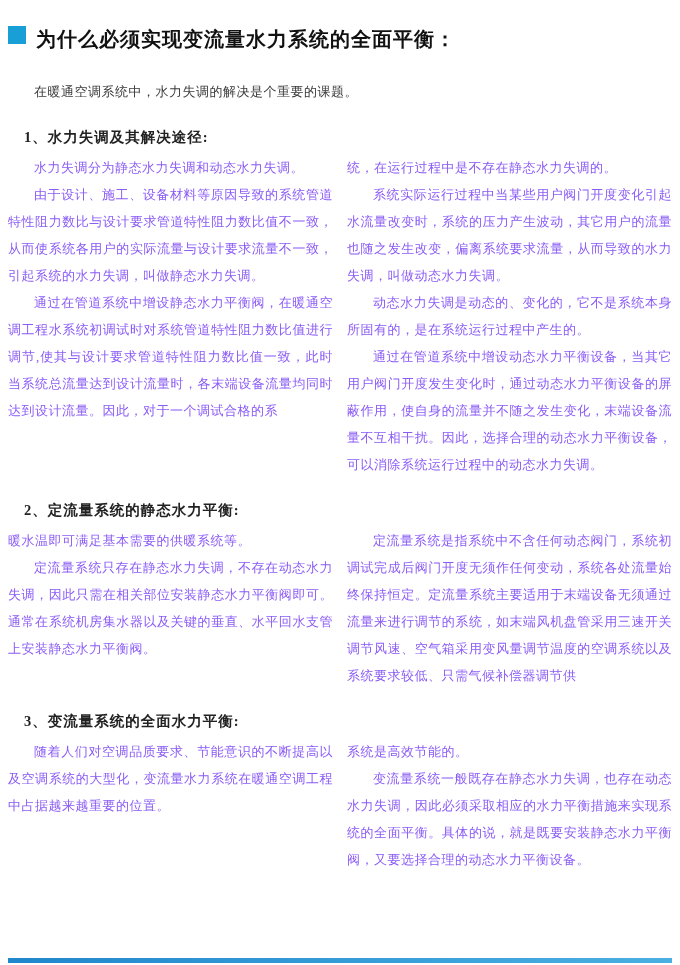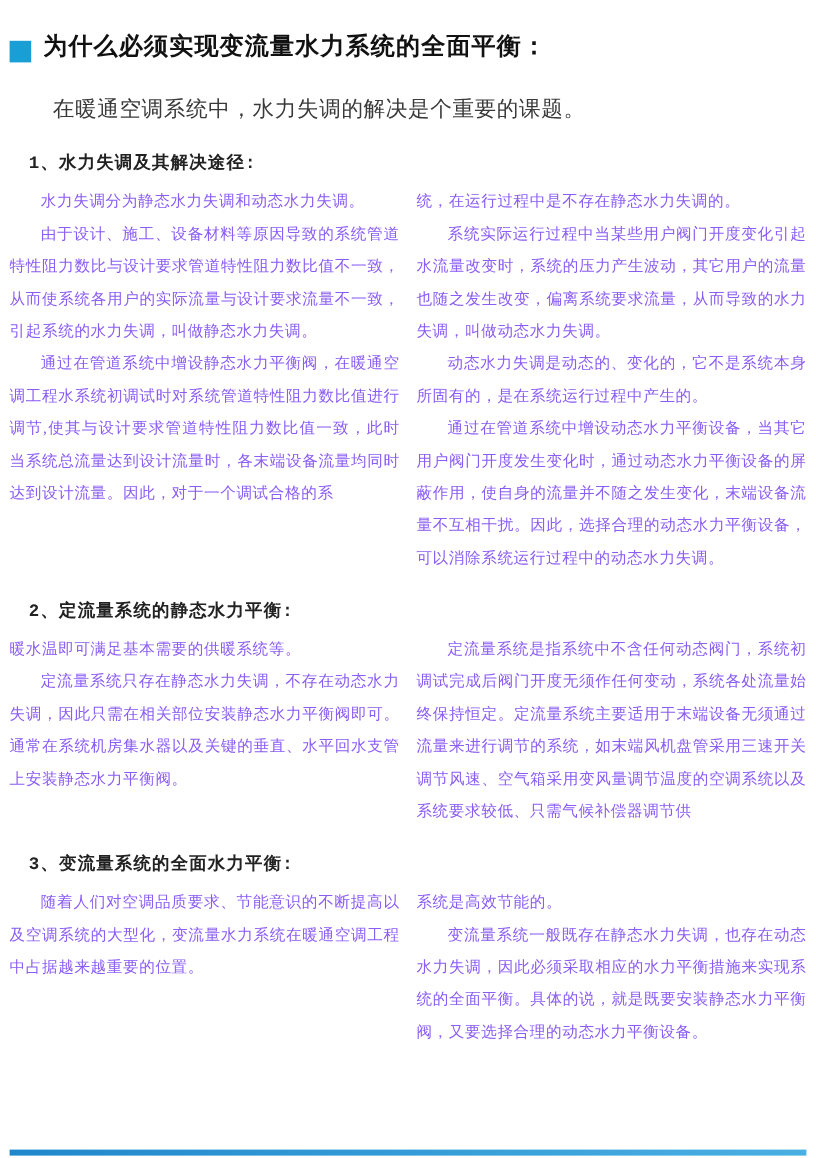--- a/index.html
+++ b/index.html
@@ -7,43 +7,43 @@
     position:relative;
     width:680px;height:965px;
     box-sizing:border-box;
     padding:26px 8px 0 8px;
     overflow:hidden;
     background:#ffffff;
     font-family:"Liberation Serif", serif;
     color:#3a3a3a;
   }
   .title-row{
-    display:flex;align-items:flex-end;gap:10px;
+    display:flex;align-items:flex-start;gap:10px;
     height:26px;
   }
   .title-bullet{
     width:18px;height:18px;flex:0 0 18px;
     background:#189fd6;
   }
   .page-title{
     font-family:"Liberation Serif", serif;
     font-size:20px;font-weight:bold;color:#111111;
     letter-spacing:1px;
     white-space:nowrap;
   }
   .intro{
     margin:26px 0 0 0;
-    font-size:18px;line-height:27px;
+    font-size:13px;line-height:27px;
     text-indent:2em;letter-spacing:0.5px;
     color:#3a3a3a;
   }
   .section{margin-top:22px;}
   .section + .section{}
   .section-heading{
-    font-family:Liberation Mono, monospace;
+    font-family:Liberation Serif, serif;
     font-size:14.5px;font-weight:bold;color:#222222;
     letter-spacing:1px;
     padding-left:16px;
     line-height:20px;
     margin:0 0 7px 0;
   }
   .columns{
     display:grid;
     grid-template-columns:1fr 1fr;
     column-gap:14px;

